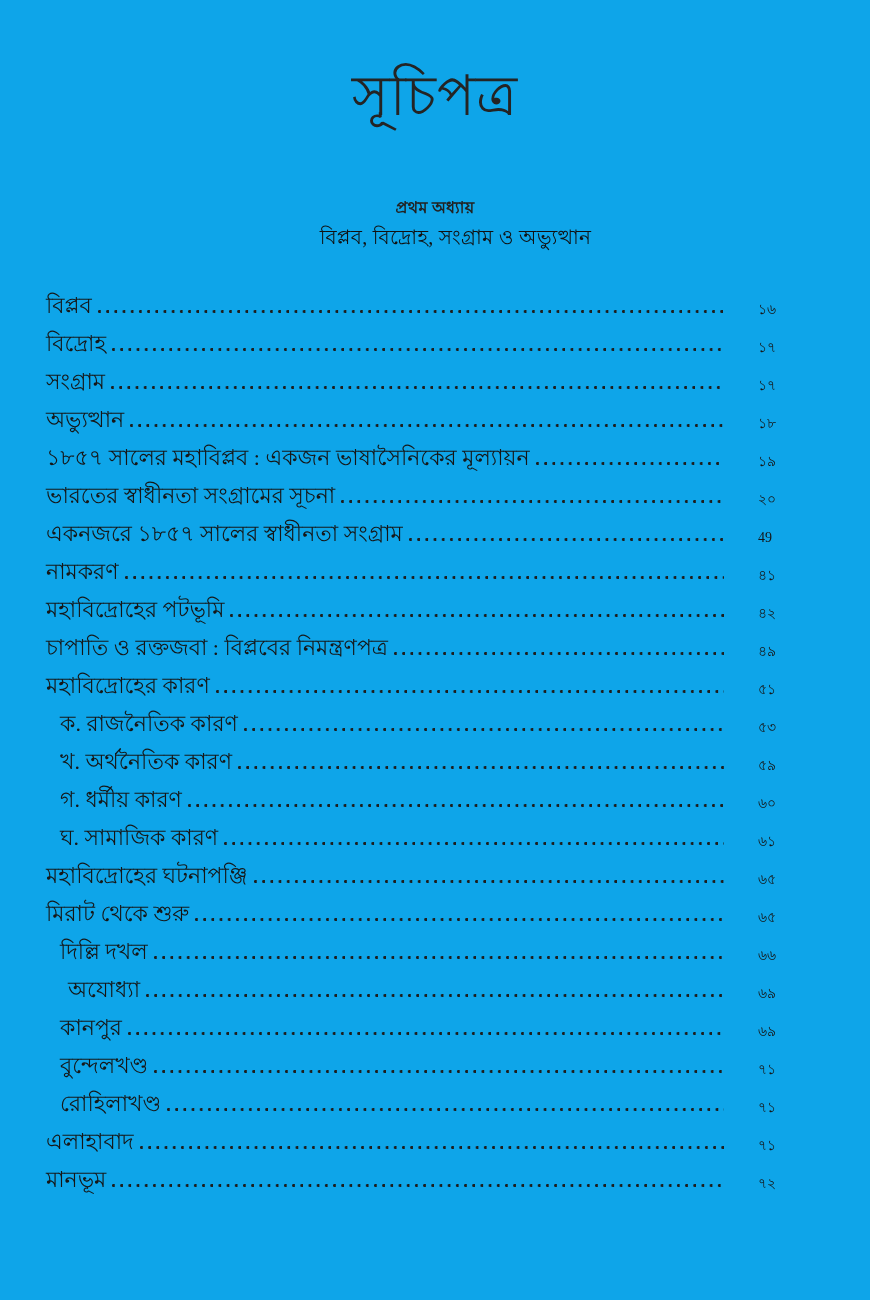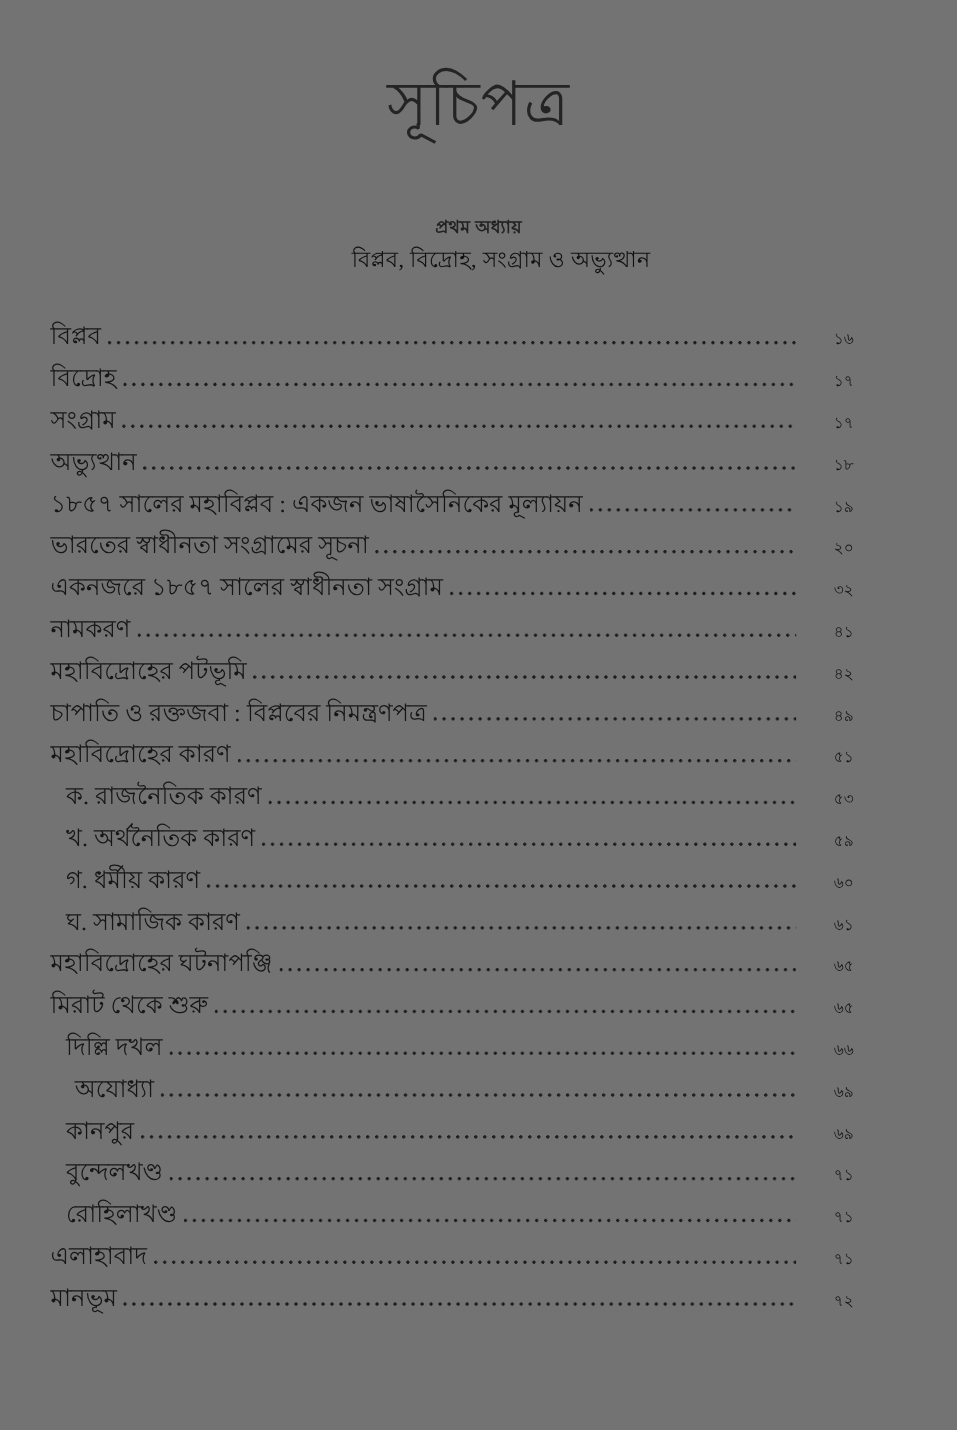--- a/index.html
+++ b/index.html
@@ -5,21 +5,21 @@
 <style>
   html, body {
     margin: 0;
     padding: 0;
     background: #ffffff;
   }
   .page {
     position: relative;
     width: 870px;
     height: 1300px;
-    background: #737373;
+    background: #0ea5e9;
     overflow: hidden;
     font-family: "Liberation Serif", "DejaVu Serif", serif;
     color: #1a1a1a;
     box-sizing: border-box;
   }
 
   
   .toc-title {
     position: absolute;
     top: 68px;
@@ -153,21 +153,21 @@
         <span class="toc-page">১৯</span>
       </div>
       <div class="toc-row">
         <span class="toc-label">ভারতের স্বাধীনতা সংগ্রামের সূচনা</span>
         <span class="toc-leader"></span>
         <span class="toc-page">২০</span>
       </div>
       <div class="toc-row">
         <span class="toc-label">একনজরে ১৮৫৭ সালের স্বাধীনতা সংগ্রাম</span>
         <span class="toc-leader"></span>
-        <span class="toc-page">৩২</span>
+        <span class="toc-page">49</span>
       </div>
       <div class="toc-row">
         <span class="toc-label">নামকরণ</span>
         <span class="toc-leader"></span>
         <span class="toc-page">৪১</span>
       </div>
       <div class="toc-row">
         <span class="toc-label">মহাবিদ্রোহের পটভূমি</span>
         <span class="toc-leader"></span>
         <span class="toc-page">৪২</span>

